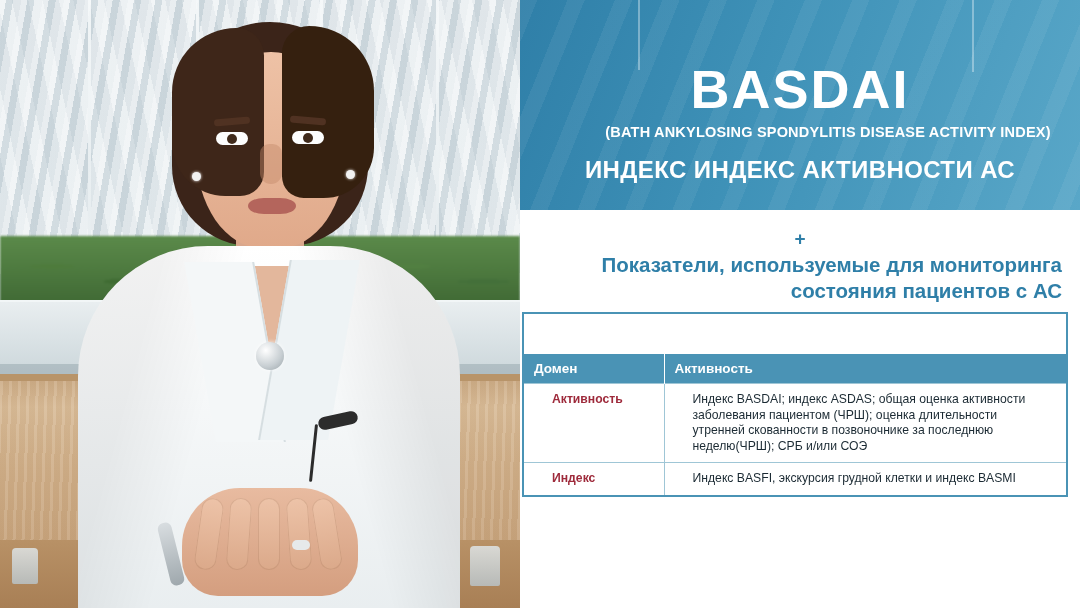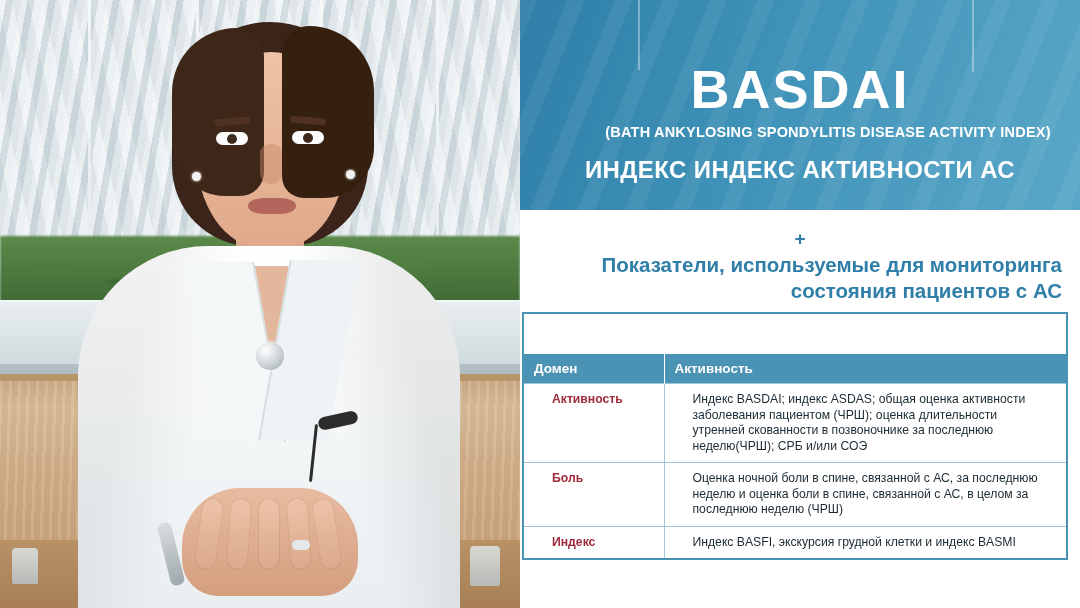--- a/index.html
+++ b/index.html
@@ -367,24 +367,20 @@
           <th class="col-w1">Домен</th>
           <th>Активность</th>
         </tr>
       </thead>
       <tbody>
         <tr>
           <td class="dom">Активность</td>
           <td>Индекс BASDAI; индекс ASDAS; общая оценка активности заболевания пациентом (ЧРШ); оценка длительности утренней скованности в позвоночнике за последнюю неделю(ЧРШ); СРБ и/или СОЭ</td>
         </tr>
         <tr>
-          <td class="dom">Боль</td>
-          <td>Оценка ночной боли в спине, связанной с АС, за последнюю неделю и оценка боли в спине, связанной с АС, в целом за последнюю неделю (ЧРШ)</td>
-        </tr>
-        <tr>
           <td class="dom">Индекс</td>
           <td>Индекс BASFI, экскурсия грудной клетки и индекс BASMI</td>
         </tr>
       </tbody>
     </table>
   </div>
 
 </div>
 
 </body></html>

